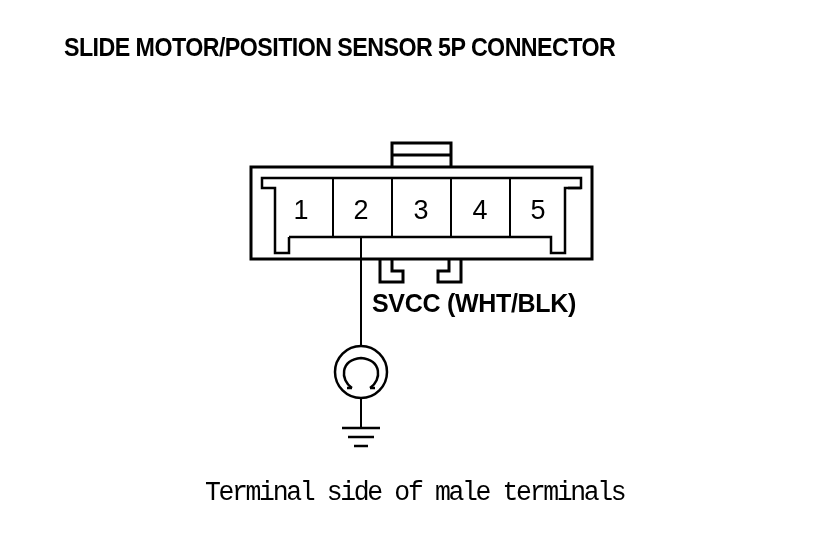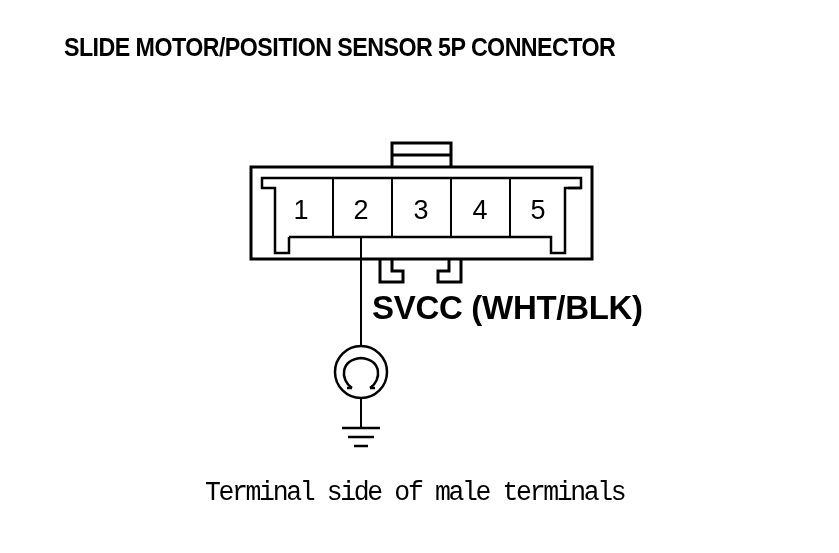--- a/index.html
+++ b/index.html
@@ -10,21 +10,21 @@
       font-size: 25px; letter-spacing: -0.6px; color: #000; white-space: nowrap;
       transform: scaleX(0.93); transform-origin: left top;
     }
     svg.diagram { position: absolute; left: 0; top: 0; }
     .pin-label {
       font-family: "Liberation Sans", sans-serif; font-size: 27px; fill: #000;
     }
     .wire-label {
       position: absolute; left: 372px; top: 289px;
       font-family: "Liberation Sans", sans-serif; font-weight: bold;
-      font-size: 33px; color: #000; white-space: nowrap; letter-spacing: -0.3px;
+      font-size: 25px; color: #000; white-space: nowrap; letter-spacing: -0.3px;
     }
     .caption {
       position: absolute; left: 205px; top: 478px;
       font-family: "Liberation Mono", monospace; font-size: 27px;
       color: #000; white-space: nowrap; letter-spacing: -2.4px;
       transform: scaleX(0.98); transform-origin: left top;
     }
   </style>
 </head>
 <body>

